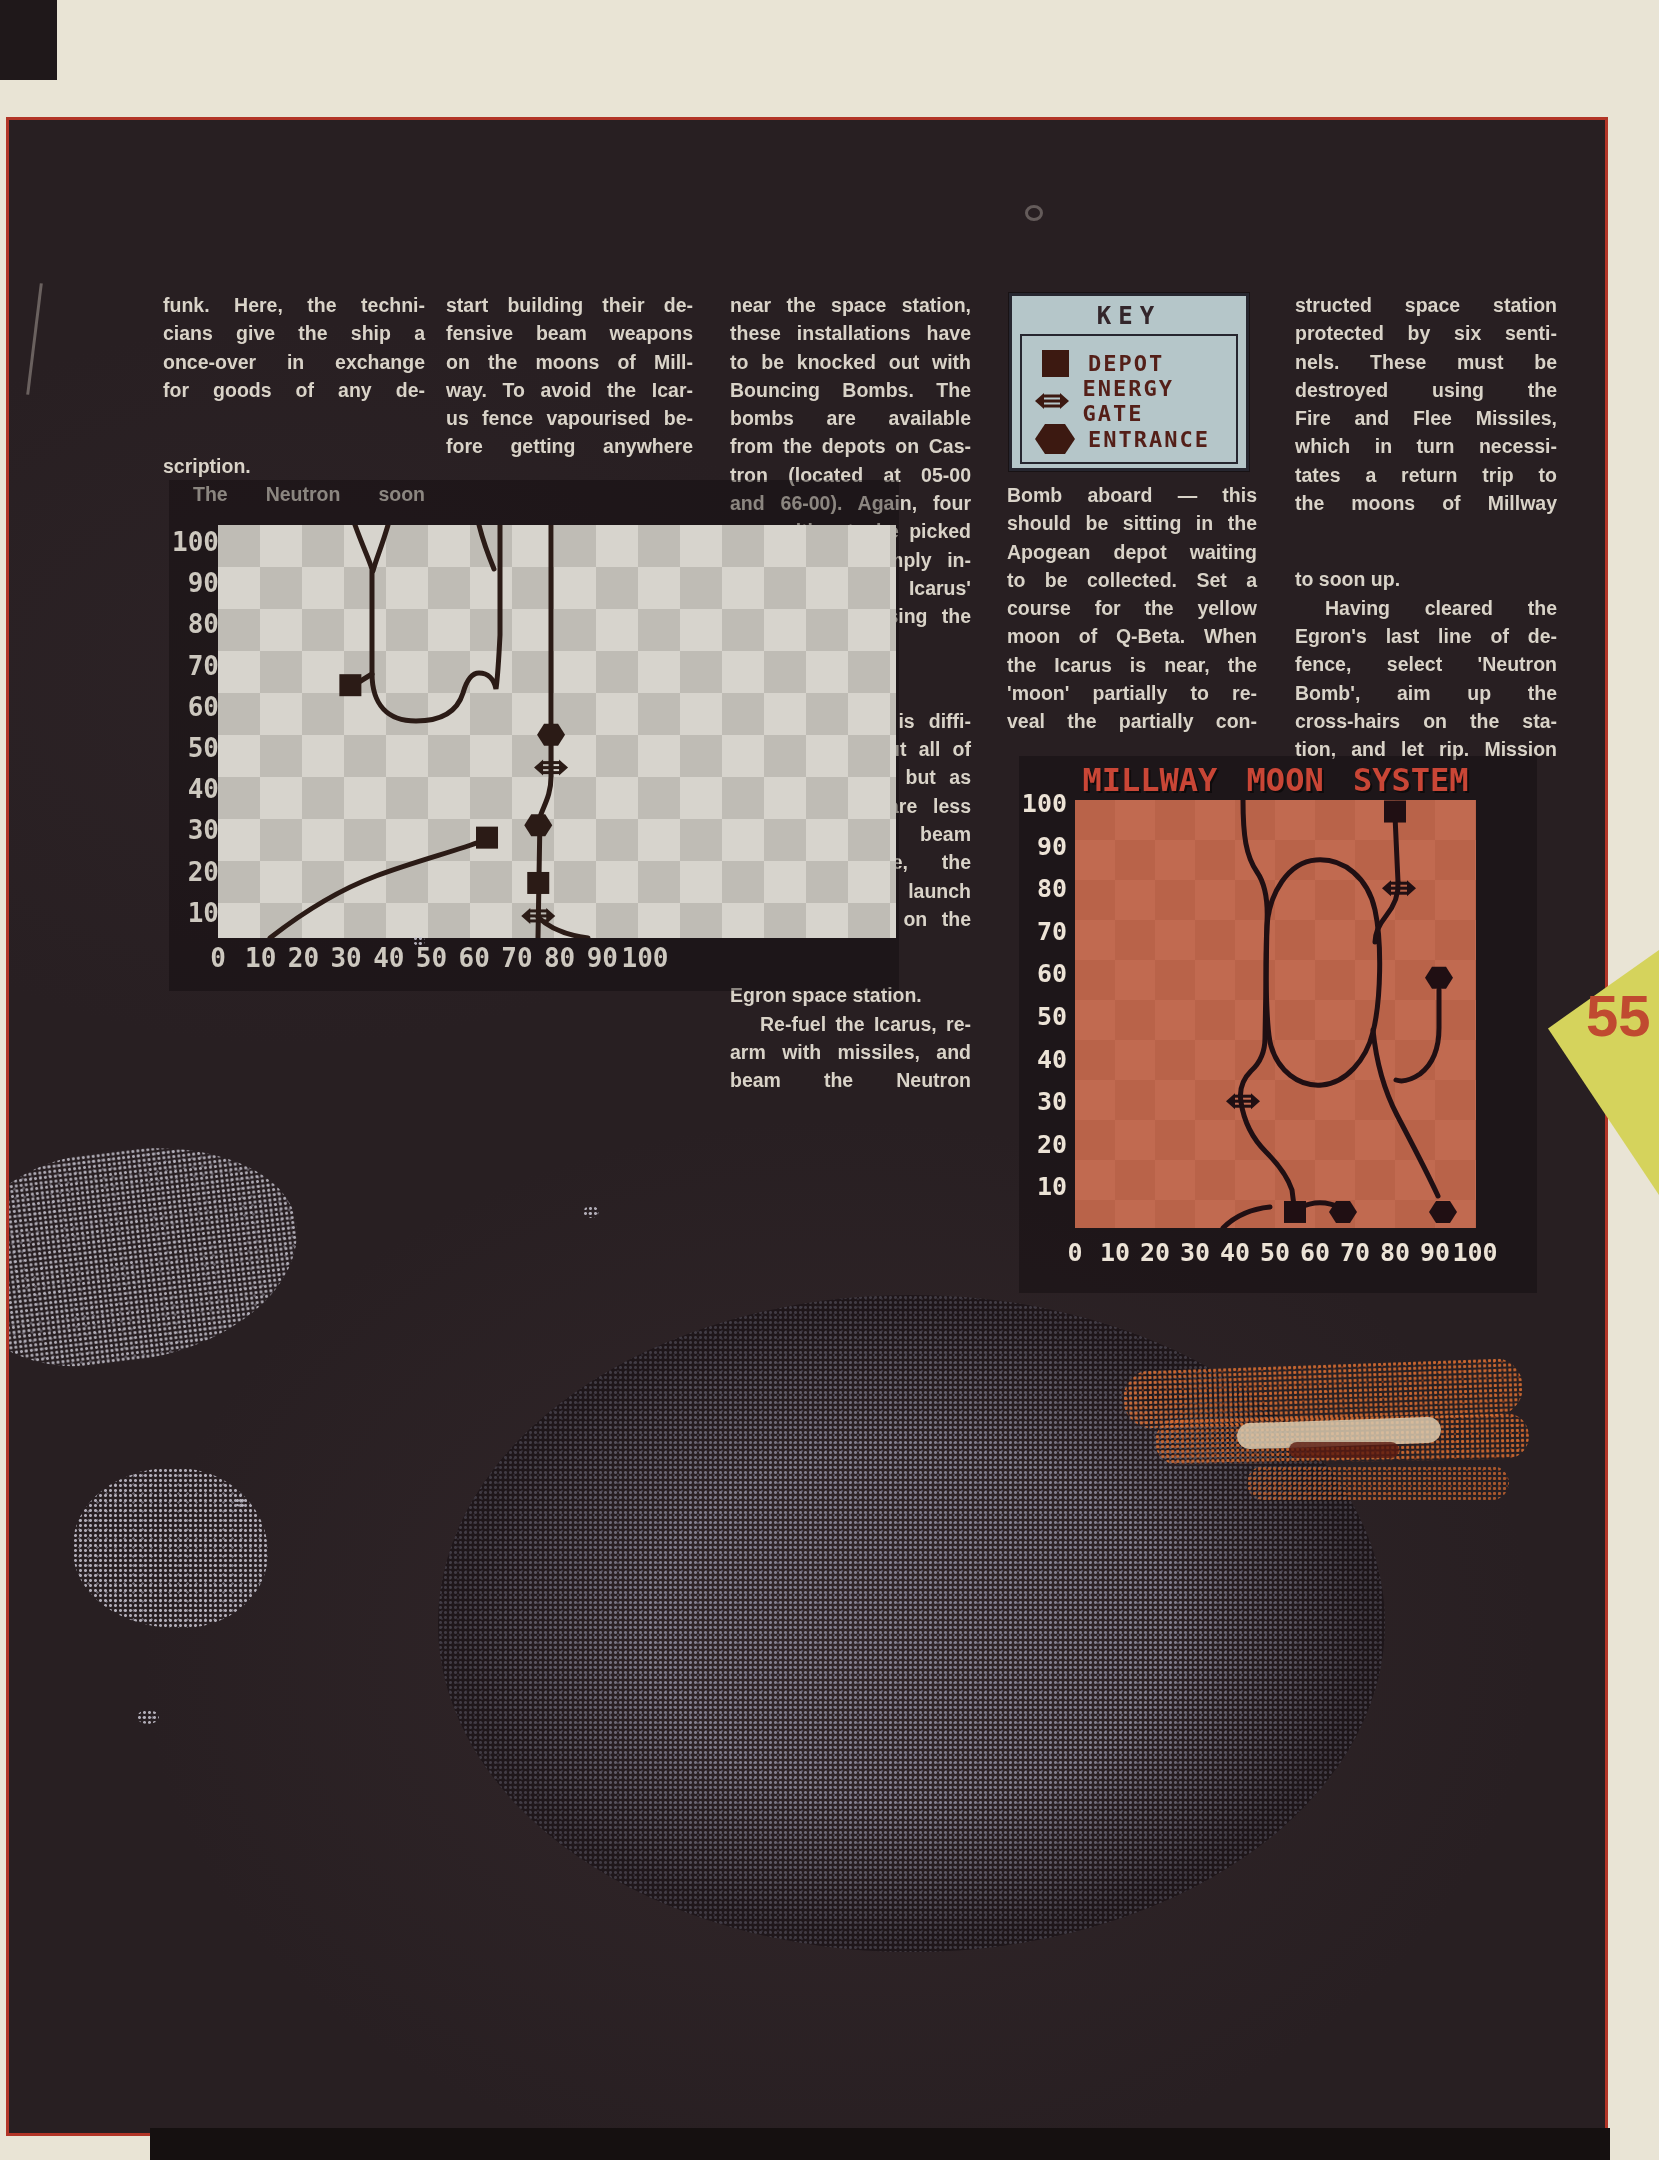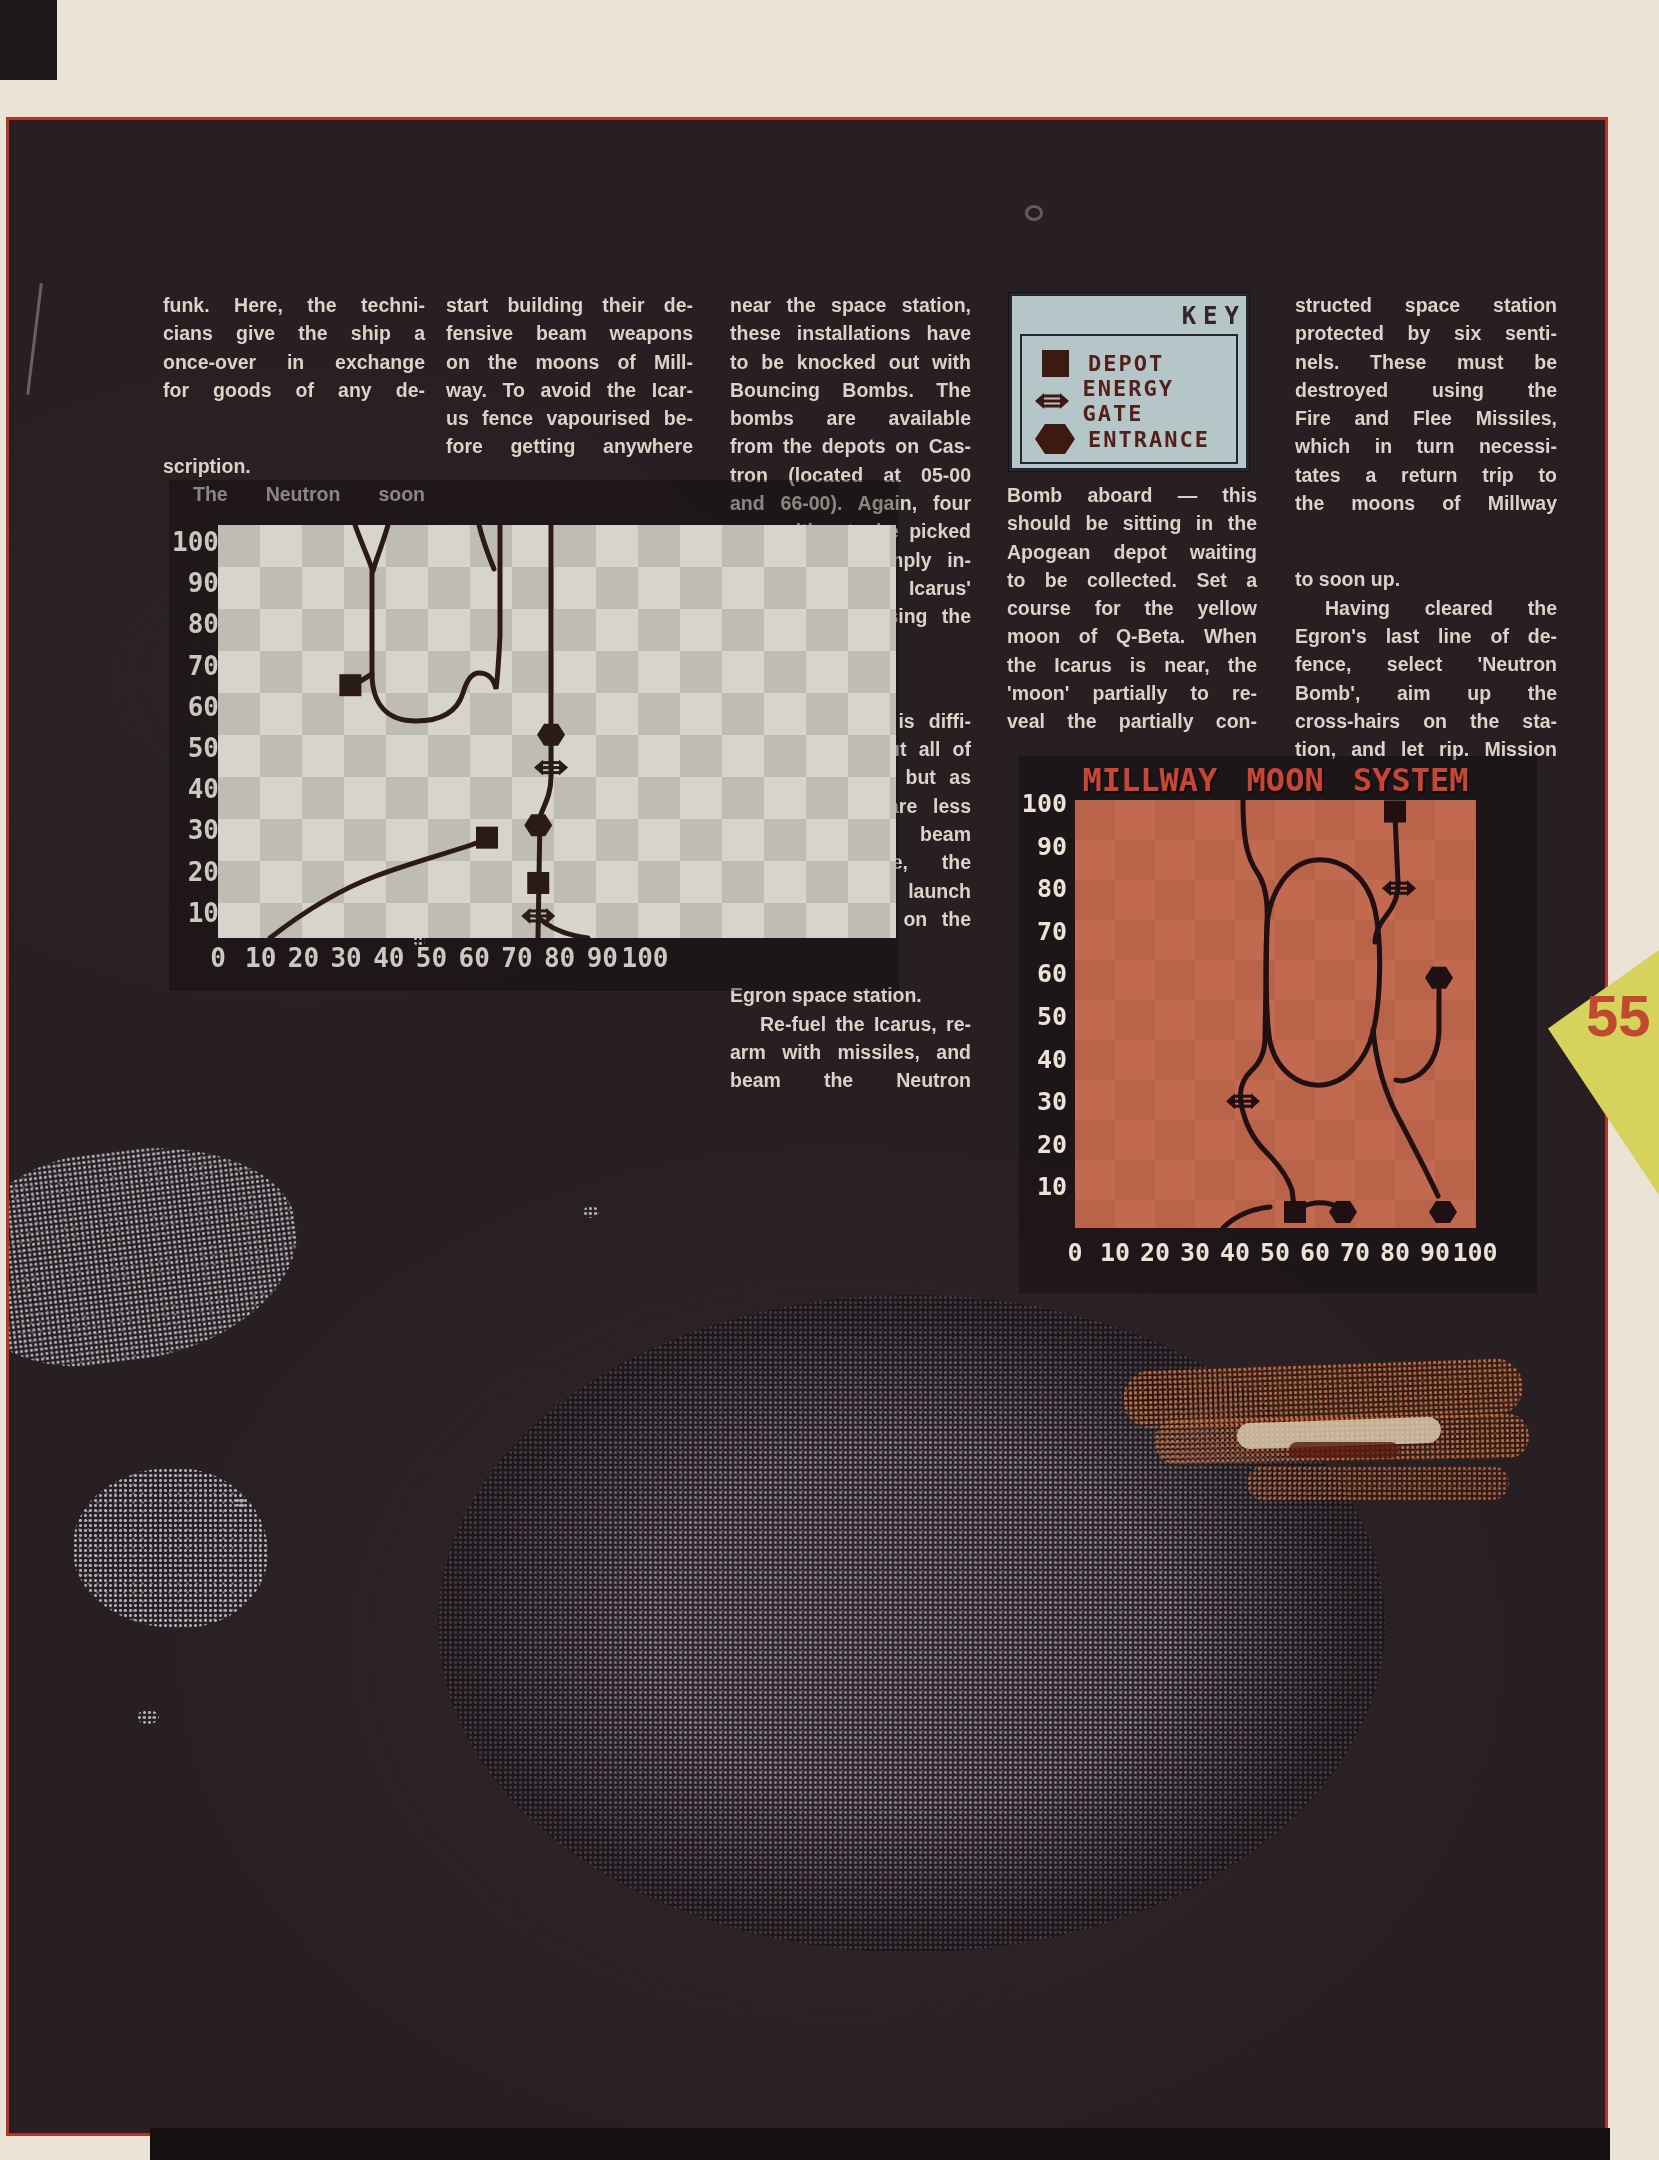--- a/index.html
+++ b/index.html
@@ -35,21 +35,21 @@
   .tline { text-align:justify; text-align-last:justify; }
   .tline.para-end { text-align-last:left;margin-top:48px; }
 
   
   .key-box {
     position:absolute; left:1000px; top:173px; width:240px; height:178px;
     background:var(--key-bg,#b5c6c9); border:3px solid var(--key-frame,#26262f);
     box-shadow:0 0 0 1px rgba(0,0,0,.4);
   }
   .key-title {
-    position:absolute; left:0; top:6px; width:100%; text-align:right;
+    position:absolute; left:0; top:6px; width:100%; text-align:center;
     font-family:"DejaVu Sans Mono", monospace; font-weight:bold; font-size:24px;
     letter-spacing:7px; color:#33262b;
   }
   .key-inner {
     position:absolute; left:8px; top:38px; width:218px; height:130px;
     border:2px solid var(--key-frame,#26262f);
     display:flex; flex-direction:column; justify-content:flex-end; padding:4px 0;
   }
   .key-row { display:flex; align-items:center; height:38px; }
   .key-icon-cell { width:66px; display:flex; justify-content:center; align-items:center; }

